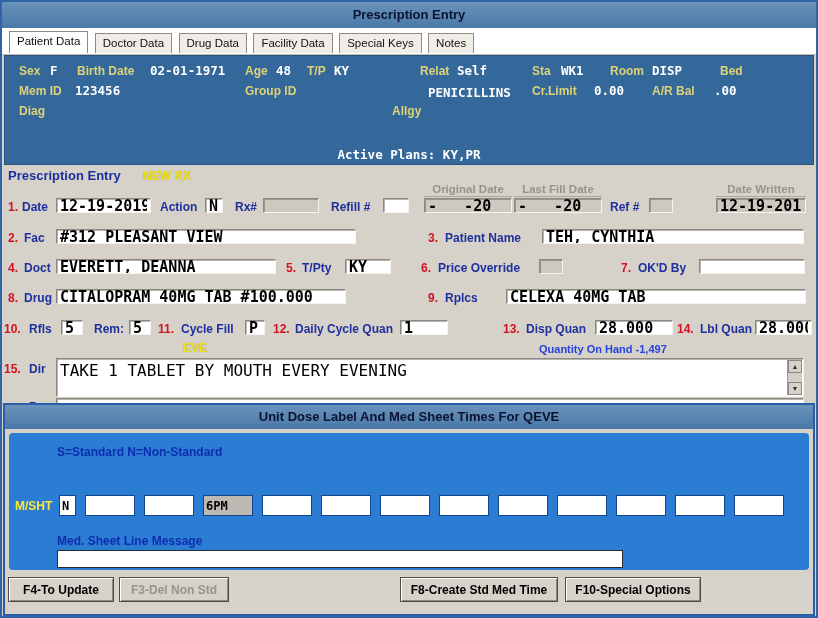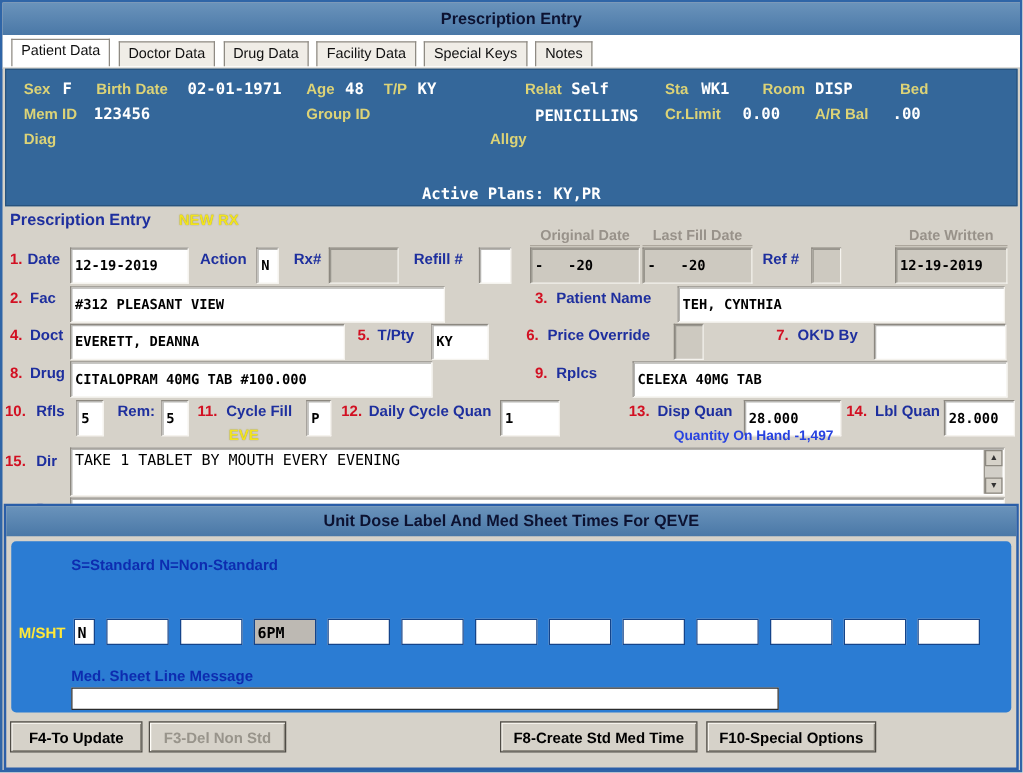--- a/index.html
+++ b/index.html
@@ -26,33 +26,33 @@
 
   .rl { position:absolute; color:#d21022; font-weight:bold; font-size:12px; white-space:nowrap; }
   .nl { position:absolute; color:#1e2f9e; font-weight:bold; font-size:12px; white-space:nowrap; }
   .gl { position:absolute; color:#98928a; font-weight:bold; font-size:11.5px; text-align:center;
     border-bottom:1px solid #aca69c; height:14px; }
   .sect { position:absolute; color:#1e2f9e; font-weight:bold; font-size:13px; }
   .newrx { position:absolute; color:#f2e41c; font-weight:bold; font-size:12px; text-shadow:0 0 1px #8a8455; }
   .yellownote { position:absolute; color:#f2e41c; font-weight:bold; font-size:12px; text-shadow:0 0 1px #8a8455; }
   .qoh { position:absolute; color:#2742e0; font-size:11px; font-weight:bold; }
 
-  .fld { position:absolute; height:29px; background:#ffffff; border:1px solid #8c8880;
+  .fld { position:absolute; height:15px; background:#ffffff; border:1px solid #8c8880;
     border-right-color:#f5f3ee; border-bottom-color:#f5f3ee;
     box-shadow:inset 1px 1px 0 rgba(90,88,82,.45);
-    font-family:"DejaVu Sans Mono",monospace; font-size:11px; font-weight:bold; color:#000;
+    font-family:"DejaVu Sans Mono",monospace; font-size:15px; font-weight:bold; color:#000;
     padding:0 3px; outline:none; }
   .fld.dis { background:#cdc9c0; }
   .fld.ra { text-align:left; }
 
   .dirbox { position:absolute; left:54px; top:356px; width:748px; height:39px; background:#ffffff;
     border:1px solid #8c8880; border-right-color:#f5f3ee; border-bottom-color:#f5f3ee;
     box-shadow:inset 1px 1px 0 rgba(90,88,82,.45); }
   .dirtext { position:absolute; left:3px; top:2px; right:18px; font-family:"DejaVu Sans Mono",monospace;
-    font-size:12px; color:#000; white-space:pre; }
+    font-size:16px; color:#000; white-space:pre; }
   .dirscroll { position:absolute; right:1px; top:1px; bottom:1px; width:15px; background:#d2cfc8;
     border-left:1px solid #9a968e; }
   .sbtn { position:absolute; left:0; width:14px; height:13px; background:#d6d2c9;
     border:1px solid #8c8880; font-size:7px; line-height:11px; text-align:center; color:#333; cursor:pointer; }
   .sbtn.up { top:0; } .sbtn.down { bottom:0; }
 
   .modal { position:absolute; left:1px; top:401px; width:812px; height:213px; background:#d6d2c9;
     border:2px solid #2a5ea8; z-index:5; }
   .modal-titlebar { position:absolute; left:0; top:0; width:100%; height:24px;
     background:linear-gradient(#6a93bb,#4a78a7); text-align:center; line-height:24px;

